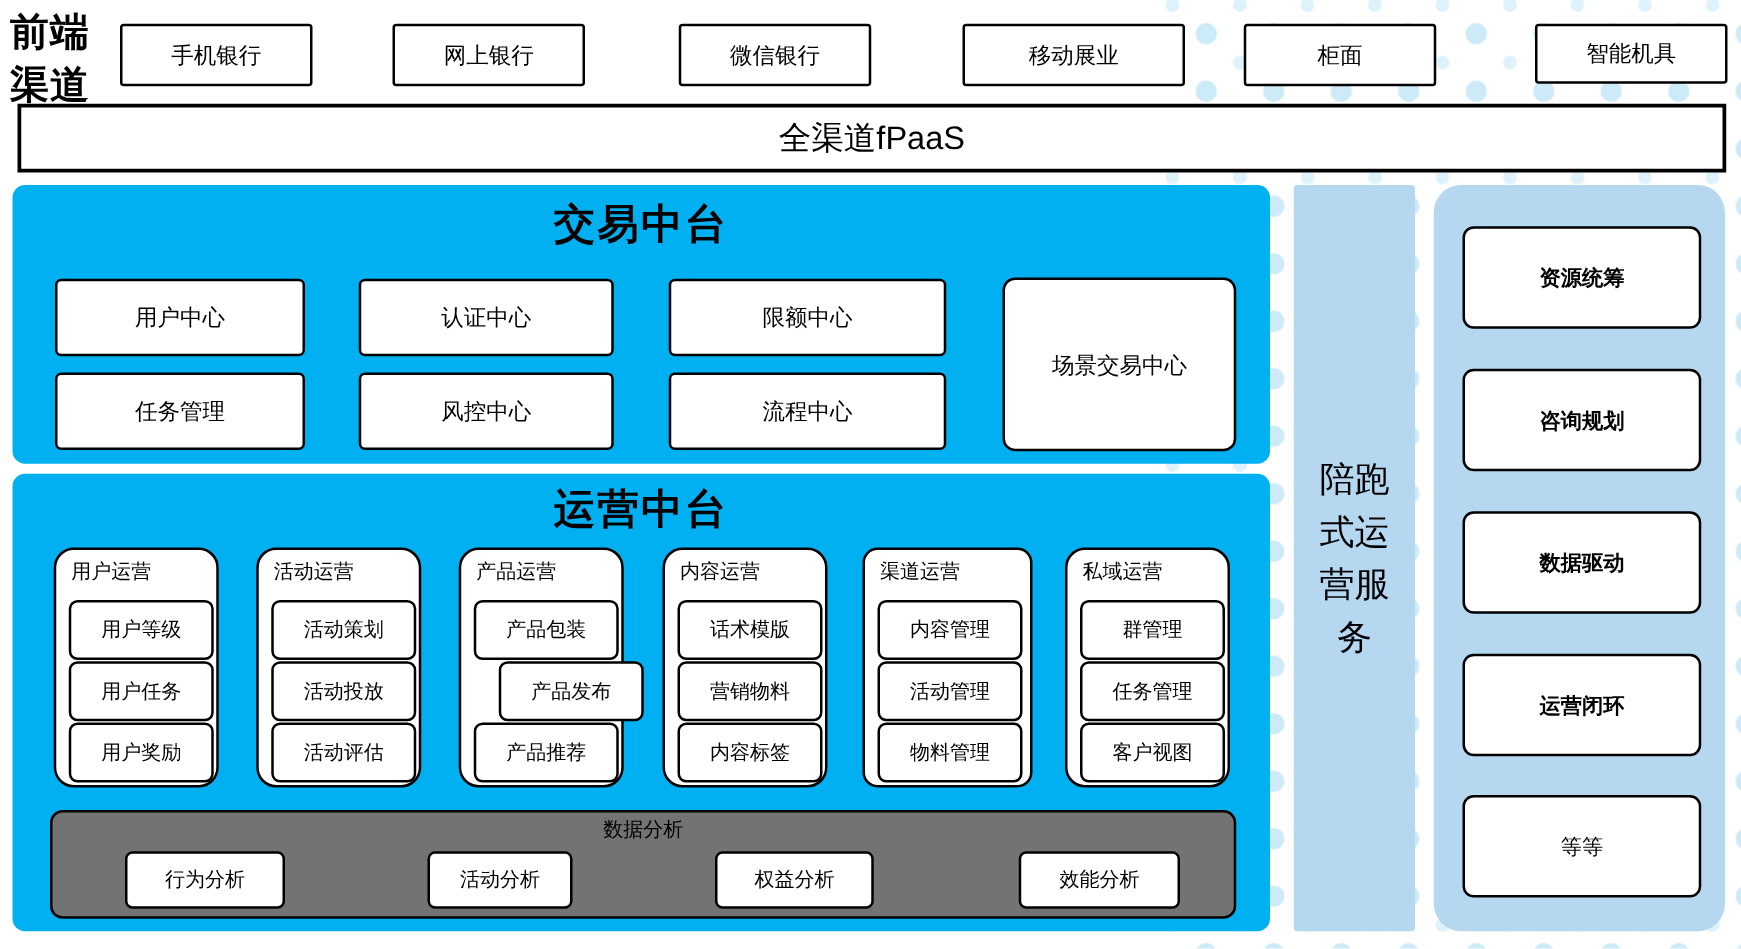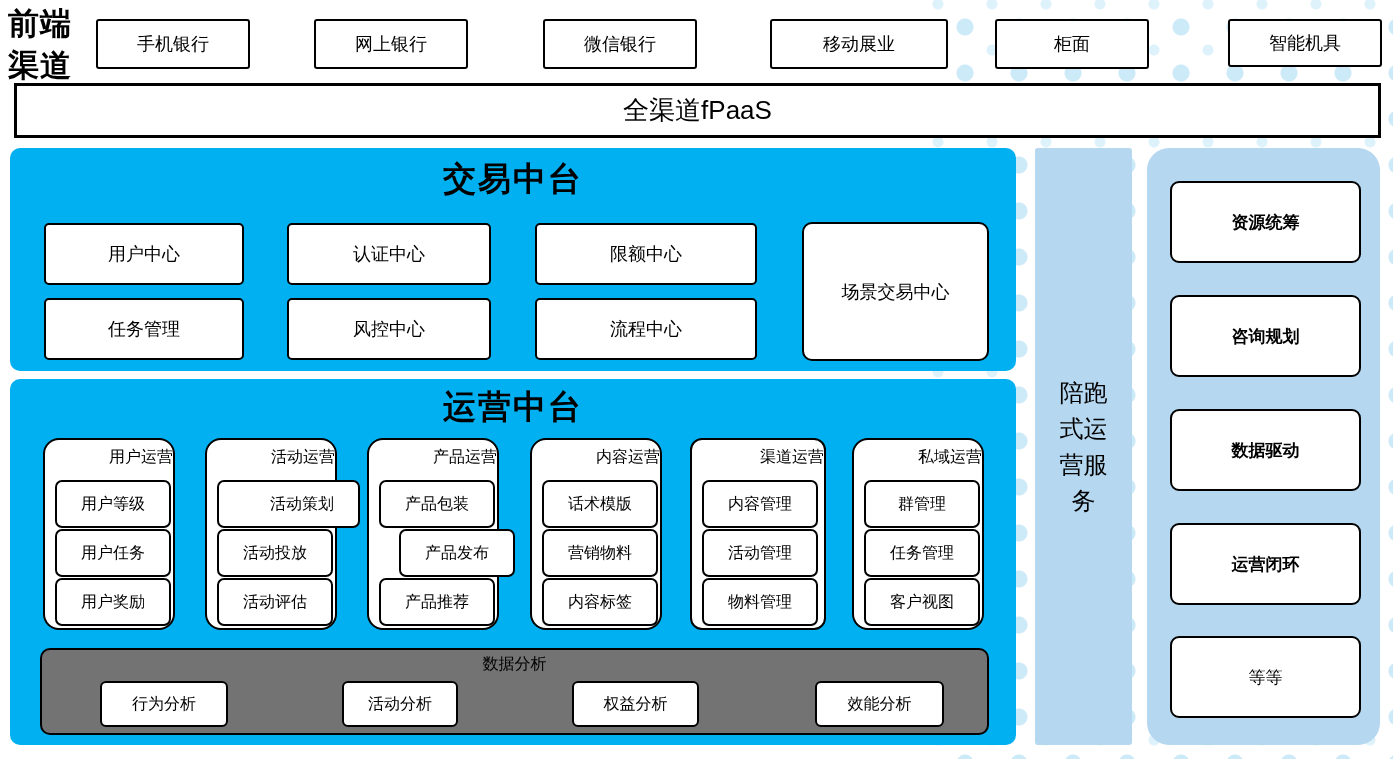--- a/index.html
+++ b/index.html
@@ -18,52 +18,52 @@
   }
   .box{
     background:#fff;border:2px solid #000;border-radius:3px;
     display:flex;align-items:center;justify-content:center;
     text-align:center;z-index:2;
   }
   .serif-title{
     font-family:"Liberation Serif","DejaVu Serif",serif;font-weight:bold;
   }
   .front-label{
-    font-size:31px;line-height:1.34;letter-spacing:1px;z-index:2;font-family:Liberation Mono, monospace;
+    font-size:31px;line-height:1.34;letter-spacing:1px;z-index:2;
   }
   .channel{font-size:18px;}
   .fpaas{font-size:26px;border-width:3px;border-radius:0;}
   .panel-cyan{border-radius:10px;z-index:1;}
   .panel-title{
     position:absolute;left:0;right:0;text-align:center;
     font-size:33px;letter-spacing:2px;
   }
   .cbox{font-size:18px;border-radius:5px;position:absolute;}
   .scene{border-radius:10px;}
   .opcol{
     position:absolute;background:#fff;border:2px solid #000;border-radius:16px;
     box-sizing:border-box;z-index:2;
   }
   .opcol-title{
-    position:absolute;top:7px;left:0;right:0;text-align:right;font-size:16px;
+    position:absolute;top:7px;left:12px;right:0;text-align:left;font-size:16px;
   }
   .opitem{font-size:16px;border-radius:7px;position:absolute;left:10px;width:112px;height:44px;}
   .analysis{
     position:absolute;background:#737373;border:2px solid #000;border-radius:10px;z-index:2;
   }
   .analysis-title{
     position:absolute;top:4px;left:0;right:0;text-align:center;font-size:16px;
   }
   .anitem{font-size:16px;border-radius:6px;position:absolute;top:31px;height:42px;}
   .companion{
     background:#b5d7f0;border-radius:3px;z-index:1;
     display:flex;align-items:center;justify-content:center;
   }
   .companion-text{
-    width:60px;font-size:24px;line-height:1.5;text-align:center;
+    width:60px;font-size:28px;line-height:1.5;text-align:center;
     word-break:break-all;
   }
   .rightpanel{background:#b5d7f0;border-radius:22px;z-index:1;}
   .rbox{
     position:absolute;left:23px;width:187px;height:78px;
     font-size:17px;font-weight:bold;border-radius:9px;
   }
   .rbox.light{font-weight:normal;}
 </style>
 </head>
@@ -100,21 +100,21 @@
 
     <div class="opcol" style="left:33px;top:59px;width:132px;height:192px;">
       <div class="opcol-title">用户运营</div>
       <div class="box opitem" style="top:40px;">用户等级</div>
       <div class="box opitem" style="top:89px;">用户任务</div>
       <div class="box opitem" style="top:138px;">用户奖励</div>
     </div>
 
     <div class="opcol" style="left:195px;top:59px;width:132px;height:192px;">
       <div class="opcol-title">活动运营</div>
-      <div class="box opitem" style="top:40px;padding-left:27px;">活动策划</div>
+      <div class="box opitem" style="top:40px;">活动策划</div>
       <div class="box opitem" style="top:89px;">活动投放</div>
       <div class="box opitem" style="top:138px;">活动评估</div>
     </div>
 
     <div class="opcol" style="left:357px;top:59px;width:132px;height:192px;">
       <div class="opcol-title">产品运营</div>
       <div class="box opitem" style="top:40px;">产品包装</div>
       <div class="box opitem" style="top:89px;margin-left:20px;">产品发布</div>
       <div class="box opitem" style="top:138px;">产品推荐</div>
     </div>

